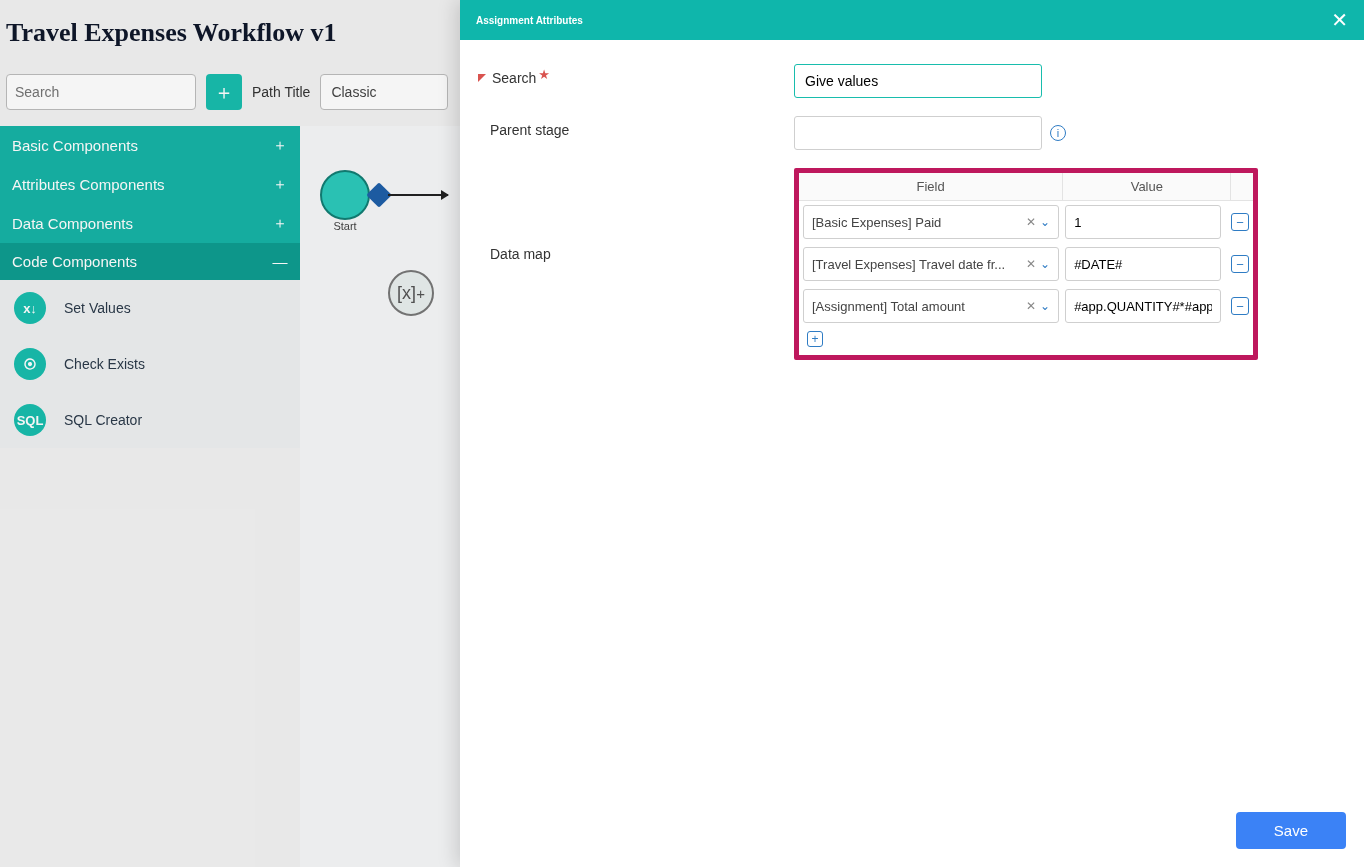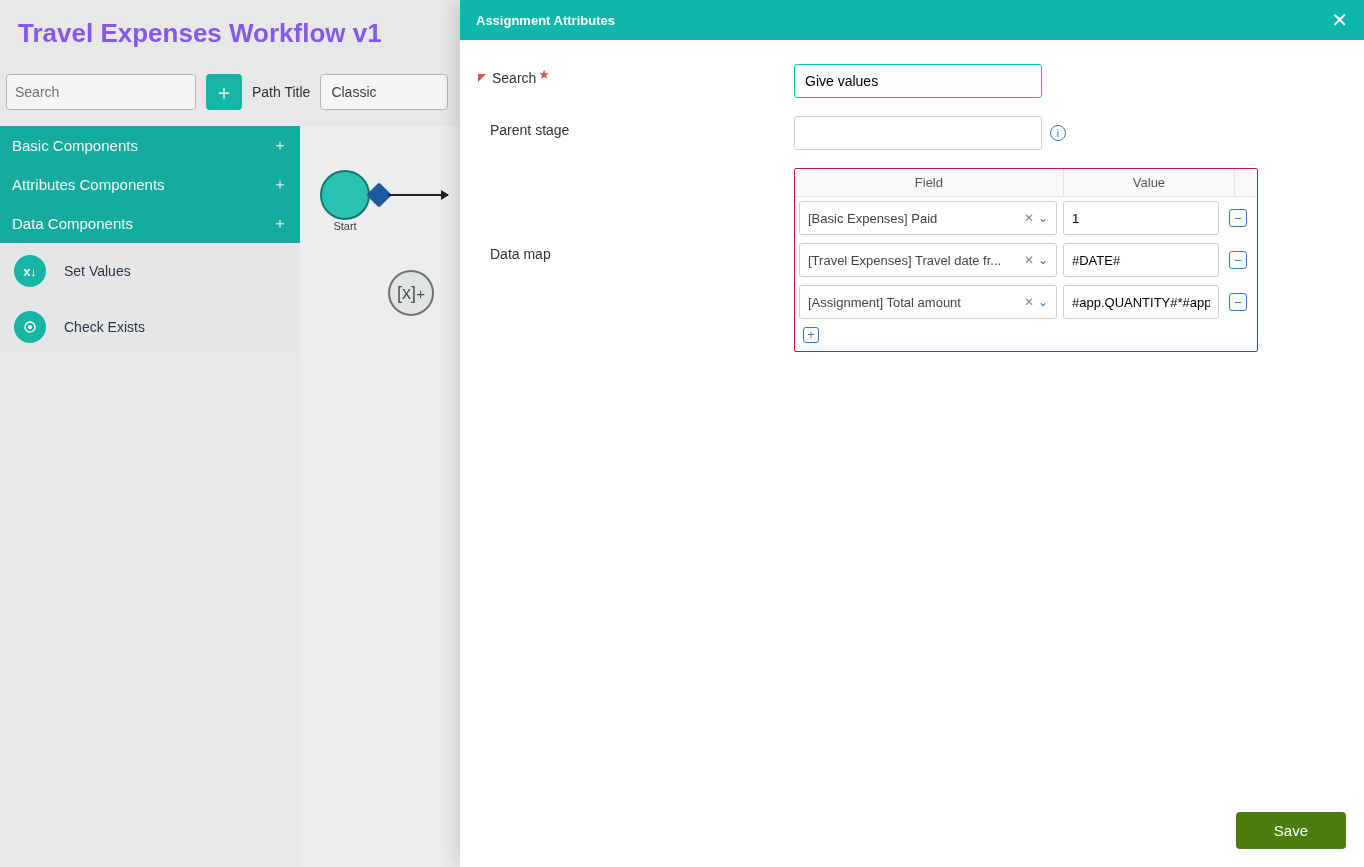--- a/index.html
+++ b/index.html
@@ -3,21 +3,21 @@
 <meta charset="utf-8">
 <style>
   * { box-sizing: border-box; margin: 0; padding: 0; }
   body { font-family: "Segoe UI", Arial, sans-serif; font-size: 14px; color: #333; background: #fff; width: 1364px; height: 867px; overflow: hidden; position: relative; }
 
   
   .backdrop { position: absolute; inset: 0; background: #f2f2f2; }
   .dimmer { position: absolute; inset: 0; background: rgba(0,0,0,0.04); }
 
   
-  .page-title { position: absolute; left: 18px; top: 18px; font-size: 26px; font-weight: 600; color: #8b5cf6; }
+  .page-title { position: absolute; left: 6px; top: 18px; font-size: 26px; font-weight: 600; color: #0f172a; font-family: Liberation Serif, serif; }
 
   
   .toolbar { position: absolute; left: 6px; top: 74px; display: flex; align-items: center; gap: 10px; }
   .search-box { width: 190px; height: 36px; border: 1px solid #bdbdbd; border-radius: 4px; background: #fff; display: flex; align-items: center; padding: 0 8px; }
   .search-box input { border: none; outline: none; flex: 1; font-size: 14px; background: transparent; }
   .search-icon { width: 18px; height: 18px; color: #666; }
   .plus-btn { width: 36px; height: 36px; background: #18bdad; border-radius: 4px; display: flex; align-items: center; justify-content: center; color: #fff; font-size: 20px; cursor: pointer; }
   .path-label { font-size: 14px; color: #333; }
   .path-select { height: 36px; min-width: 128px; border: 1px solid #bdbdbd; border-radius: 4px; background: #fff; display: flex; align-items: center; padding: 0 10px; color: #444; }
 
@@ -36,51 +36,51 @@
   .start-circle { width: 50px; height: 50px; border-radius: 50%; background: #2cc9bb; border: 2px solid #127e74; margin: 0 auto; }
   .start-lbl { font-size: 11px; color: #444; }
   .diamond { position: absolute; left: 70px; top: 60px; width: 18px; height: 18px; background: #1f5fa8; transform: rotate(45deg); border-radius: 2px; }
   .arrow { position: absolute; left: 88px; top: 68px; width: 60px; height: 2px; background: #222; }
   .arrow::after { content: ""; position: absolute; right: -1px; top: -4px; border-left: 8px solid #222; border-top: 5px solid transparent; border-bottom: 5px solid transparent; }
   .xnode { position: absolute; left: 88px; top: 144px; width: 46px; height: 46px; border-radius: 50%; border: 2px solid #777; background: #e9efee; display: flex; align-items: center; justify-content: center; font-size: 18px; color: #555; }
 
   
   .panel { position: absolute; right: 0; top: 0; width: 904px; height: 867px; background: #fff; box-shadow: -4px 0 18px rgba(0,0,0,0.15); display: flex; flex-direction: column; }
   .panel-header { background: #0fb6ab; color: #fff; height: 40px; display: flex; align-items: center; justify-content: space-between; padding: 0 16px; }
-  .panel-header h2 { font-size: 13px; font-weight: 600; }
+  .panel-header h2 { font-size: 10px; font-weight: 600; }
   .close-x { font-size: 20px; cursor: pointer; font-weight: 300; }
 
   .panel-body { flex: 1; padding: 24px 18px 0 18px; overflow: auto; }
   .frow { display: flex; align-items: flex-start; margin-bottom: 18px; }
   .flabel { width: 316px; font-size: 14px; color: #333; padding-top: 6px; display: flex; align-items: center; gap: 2px; }
   .req-mark { color: #d9534f; font-size: 13px; position: relative; top: -4px; }
   .corner-flag { width: 0; height: 0; border-left: 8px solid #d9534f; border-bottom: 8px solid transparent; margin-right: 4px; }
   .fcontrol { flex: 1; display: flex; align-items: center; gap: 8px; }
   .txt { width: 248px; height: 34px; border: 1px solid #18bdad; border-radius: 3px; padding: 0 10px; font-size: 14px; outline: none; }
   .txt.plain { border-color: #cfcfcf; }
   .info-ic { width: 16px; height: 16px; border: 1.5px solid #2f7cc4; border-radius: 50%; color: #2f7cc4; font-size: 11px; display: flex; align-items: center; justify-content: center; cursor: pointer; }
 
   
-  .dm-table { border: 1px solid #be185d; border-radius: 2px; width: 464px; }
+  .dm-table { border: 5px solid #be185d; border-radius: 2px; width: 464px; }
   .dm-head { display: flex; background: #fafafa; border-bottom: 1px solid #e3e3e3; font-size: 13px; color: #555; }
   .dm-head .c1 { width: 270px; text-align: center; padding: 6px 0; border-right: 1px solid #e3e3e3; }
   .dm-head .c2 { width: 172px; text-align: center; padding: 6px 0; border-right: 1px solid #e3e3e3; }
   .dm-head .c3 { width: 22px; }
   .dm-row { display: flex; padding: 4px; gap: 6px; align-items: center; }
   .dd { width: 258px; height: 34px; border: 1px solid #cfcfcf; border-radius: 3px; display: flex; align-items: center; padding: 0 8px; font-size: 13px; color: #444; position: relative; cursor: pointer; }
   .dd .txtv { flex: 1; white-space: nowrap; overflow: hidden; text-overflow: ellipsis; }
   .dd .xx { color: #888; font-size: 12px; margin-right: 4px; }
   .dd .chev { color: #2f7cc4; font-size: 12px; }
   .valin { width: 156px; height: 34px; border: 1px solid #cfcfcf; border-radius: 3px; padding: 0 8px; font-size: 13px; outline: none; }
   .rm { width: 18px; height: 18px; border: 1.5px solid #2f7cc4; color: #2f7cc4; border-radius: 3px; display: flex; align-items: center; justify-content: center; font-size: 13px; cursor: pointer; margin-left: 4px; }
   .addrow { padding: 4px 8px 8px 8px; }
   .addbtn { width: 16px; height: 16px; border: 1.5px solid #2f7cc4; color: #2f7cc4; border-radius: 3px; display: flex; align-items: center; justify-content: center; font-size: 12px; cursor: pointer; }
 
   .panel-footer { padding: 14px 18px 18px; display: flex; justify-content: flex-end; }
-  .save-btn { background: #4d7c0f; color: #fff; border: none; border-radius: 4px; padding: 10px 38px; font-size: 15px; cursor: pointer; }
+  .save-btn { background: #3b82f6; color: #fff; border: none; border-radius: 4px; padding: 10px 38px; font-size: 15px; cursor: pointer; }
 </style>
 </head>
 <body>
 
 <div class="backdrop"></div>
 
 <div class="page-title">Travel Expenses Workflow v1</div>
 
 <div class="toolbar">
   <div class="search-box">
@@ -101,28 +101,36 @@
     <span class="icn">＋</span>
   </div>
   <div class="group">
     <span>Attributes Components</span>
     <span class="icn">＋</span>
   </div>
   <div class="group">
     <span>Data Components</span>
     <span class="icn">＋</span>
   </div>
+  <div class="group expanded">
+    <span>Code Components</span>
+    <span class="icn">—</span>
+  </div>
   <div class="sub">
     <div class="sub-item">
       <div class="sub-icon">x↓</div>
       <span>Set Values</span>
     </div>
     <div class="sub-item">
       <div class="sub-icon">⦿</div>
       <span>Check Exists</span>
+    </div>
+    <div class="sub-item">
+      <div class="sub-icon">SQL</div>
+      <span>SQL Creator</span>
     </div>
   </div>
 </div>
 
 <div class="canvas">
   <div class="start-node">
     <div class="start-circle"></div>
     <div class="start-lbl">Start</div>
   </div>
   <div class="diamond"></div>

